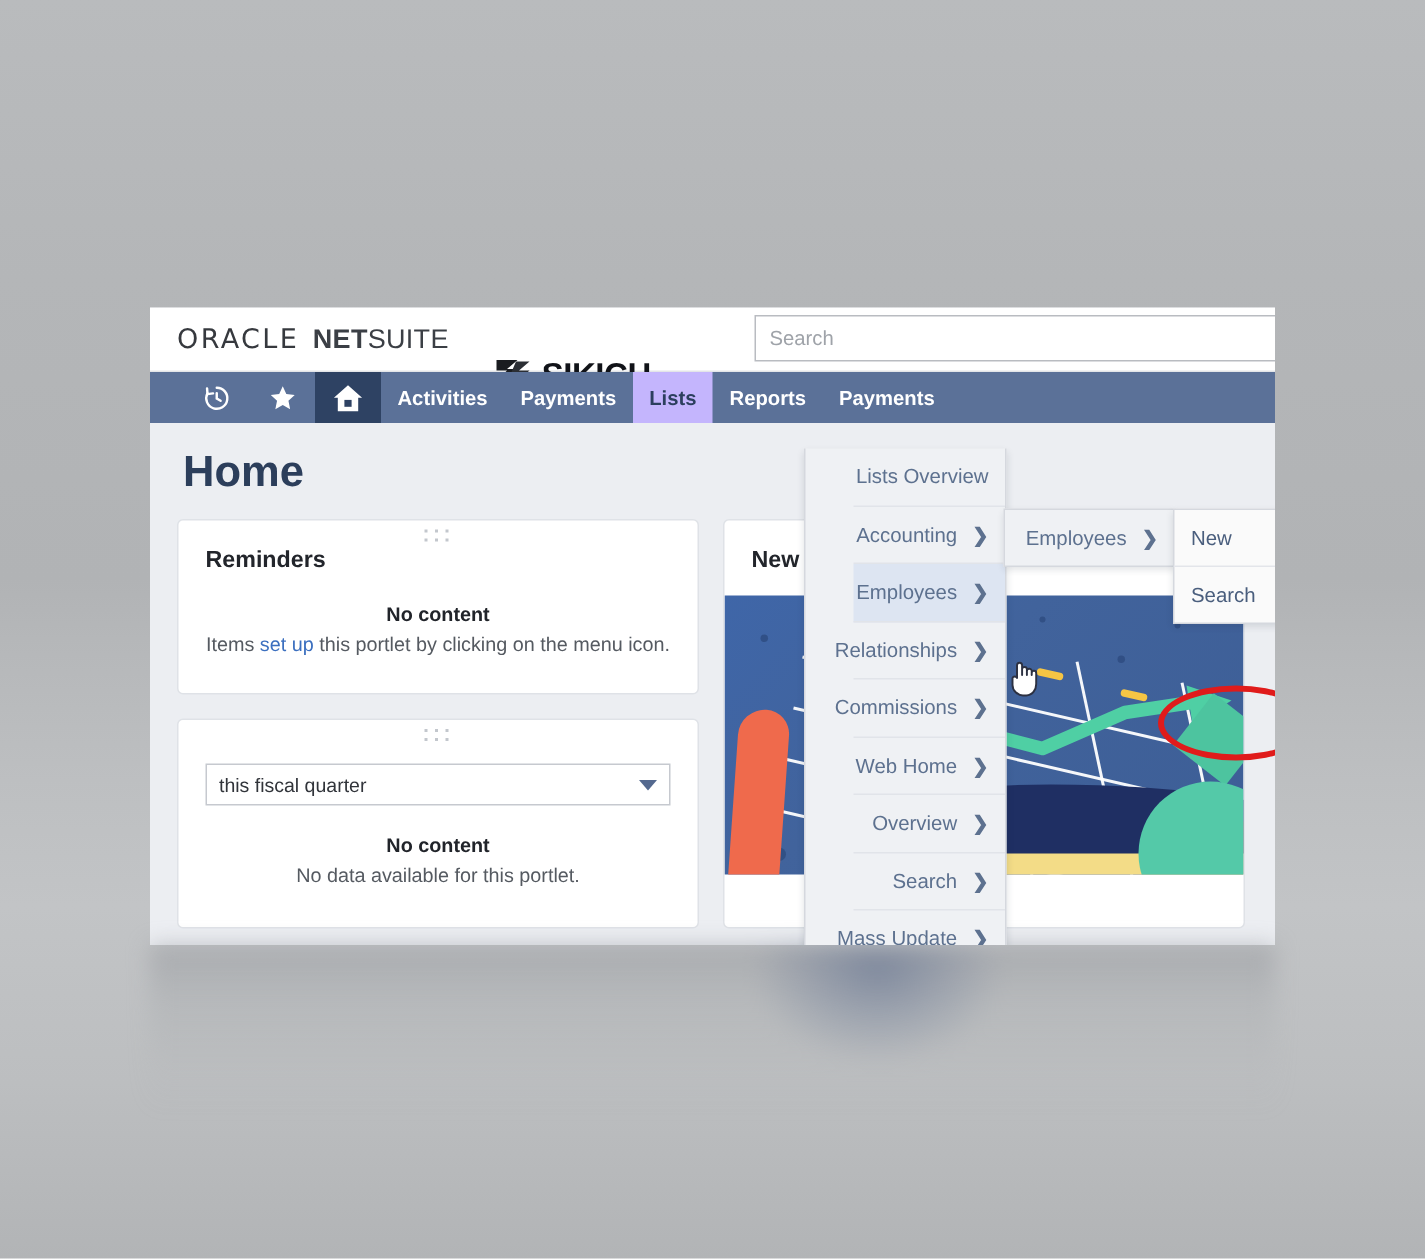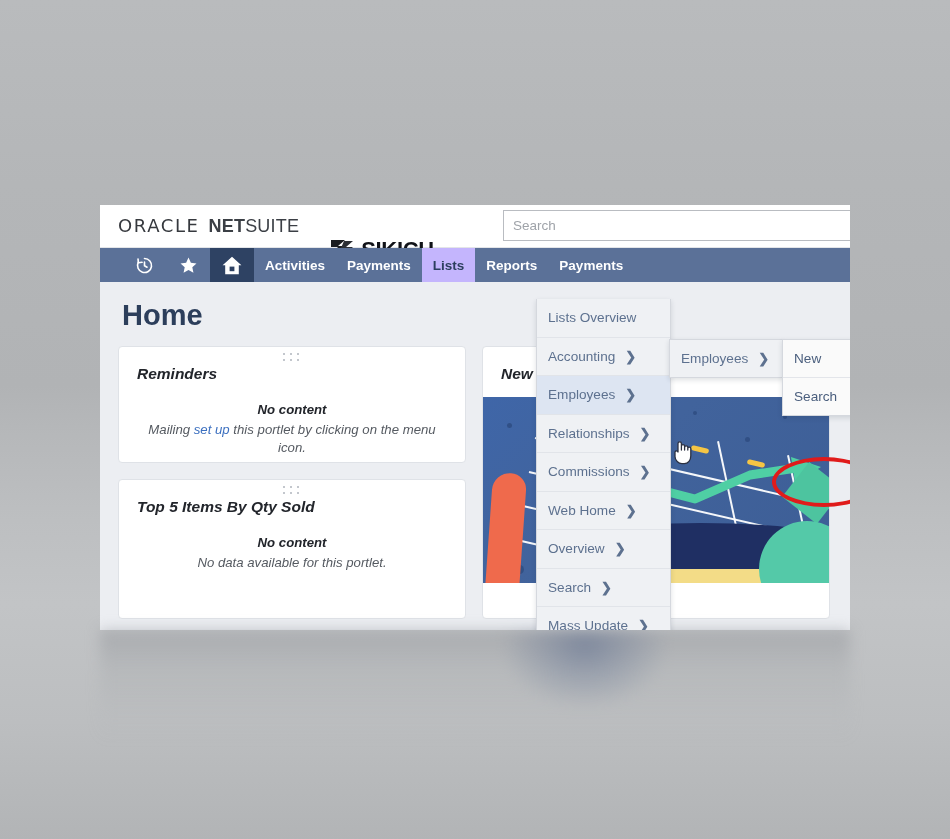--- a/index.html
+++ b/index.html
@@ -131,21 +131,21 @@
     background: #eceef2;
   }
   .page-title {
     margin: 17px 0 0 22px;
     font-size: 29px;
     font-weight: 700;
     color: #2c3e5b;
   }
 
   .columns { display: flex; padding: 14px 18px 0 18px; gap: 16px; }
-  .col { width: 348px; font-style: italic; }
+  .col { width: 348px; }
 
   .portlet {
     background: #fff;
     border: 1px solid #dfe2e7;
     border-radius: 4px;
     position: relative;
     margin-bottom: 16px;
     padding: 16px 18px 14px 18px;
     box-sizing: border-box;
   }
@@ -255,23 +255,24 @@
     border-top: none;
     z-index: 40;
     box-shadow: 0 2px 5px rgba(30,40,60,.14);
   }
   .dd-item {
     height: 37.5px;
     display: flex; align-items: center;
     padding: 0 11px;
     font-size: 13.6px;
     color: #5d718f;
-    justify-content: flex-start;
+    justify-content: flex-end;
     border-bottom: 1px solid #e1e4e9;
     white-space: nowrap;
+    margin-left: 32px;
   }
   .dd-item:last-child { border-bottom: none; }
   .dd-item.hl { background: #dde5f2; }
   .dd-chev { color:#5d718f; font-weight:700; font-size:13px; margin-left: 10px; }
 
   .submenu {
     position: absolute;
     left: 569px; top: 74px;
     width: 113px;
     background: #eff1f4;
@@ -384,34 +385,37 @@
             <i></i>
               <i></i>
               <i></i>
               <i></i>
               <i></i>
               <i></i>
           </div>
           <h3>Reminders</h3>
           <div class="empty">
             <span class="hd">No content</span>
-            <span>Mailing </span><a href="#">set up</a><span> this portlet by clicking on the menu icon.</span>
+            <span>Items </span><a href="#">set up</a><span> this portlet by clicking on the menu icon.</span>
           </div>
         </div>
 
         <div class="portlet" style="height:140px;">
           <div class="grip">
             <i></i>
               <i></i>
               <i></i>
               <i></i>
               <i></i>
               <i></i>
           </div>
-          <h3>Top 5 Items By Qty Sold</h3>
+          <div class="selectbox">
+            <span>this fiscal quarter</span>
+            <span class="caret"></span>
+          </div>
           <div class="empty">
             <span class="hd">No content</span>
             <span>No data available for this portlet.</span>
           </div>
         </div>
 
       </div>
 
       <div class="col">
         <div class="portlet newp" style="height:273px;">

